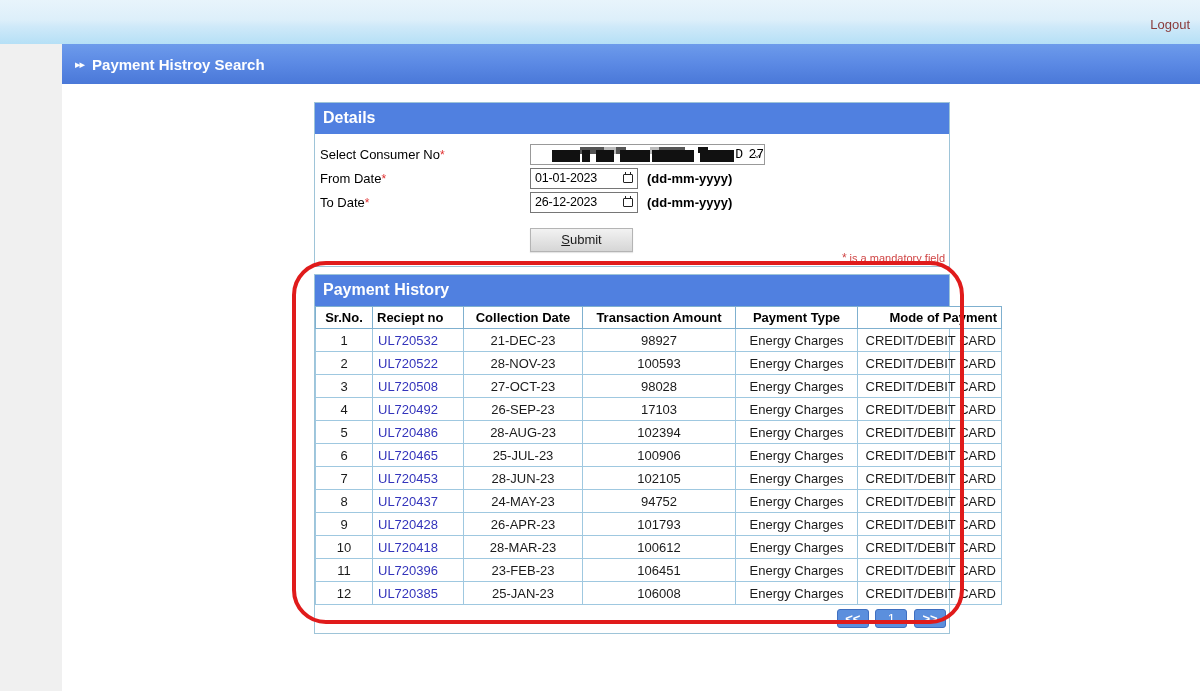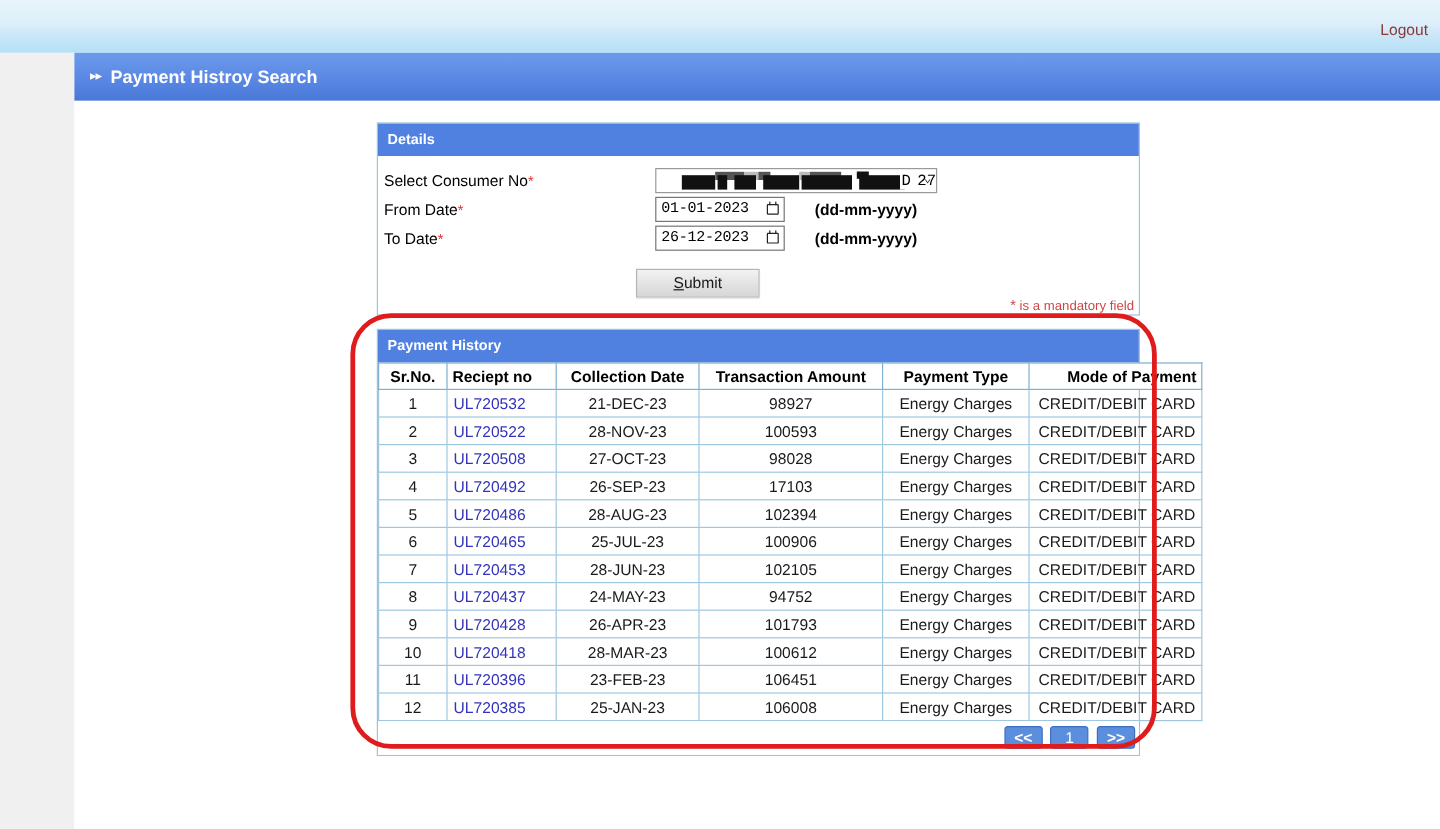--- a/index.html
+++ b/index.html
@@ -86,36 +86,35 @@
     top: 18px;
     width: 636px;
     border: 1px solid #9ec4d8;
     background: #ffffff;
     box-sizing: border-box;
   }
   .panel-head {
     background: #5080e0;
     color: #ffffff;
     font-weight: bold;
-    font-size: 12px;
+    font-size: 16px;
     padding: 6px 8px 7px 8px;
     font-family: "Liberation Sans", sans-serif;
   }
   #details-body {
     padding: 8px 0 6px 0;
     position: relative;
     height: 132px;
     box-sizing: border-box;
   }
   .form-row {
     display: flex;
     align-items: center;
     height: 24px;
     padding-left: 5px;
-    gap: 16px;
   }
   .form-label {
     width: 210px;
     font-size: 13px;
     font-family: "Liberation Sans", sans-serif;
     color: #000;
     white-space: nowrap;
   }
   .req { color: #e03030; font-size: 12px; }
 
@@ -179,21 +178,21 @@
   .date-box {
     width: 108px;
     height: 21px;
     border: 1px solid #767676;
     background: #ffffff;
     box-sizing: border-box;
     display: flex;
     align-items: center;
     justify-content: space-between;
     padding: 0 3px 0 4px;
-    font-family: Liberation Mono, monospace;
+    font-family: Liberation Sans, sans-serif;
     font-size: 12.5px;
     cursor: text;
   }
   .date-val { letter-spacing: -0.2px; }
   .cal-icon {
     width: 11px; height: 12px;
     position: relative;
     flex: 0 0 auto;
     cursor: pointer;
   }

